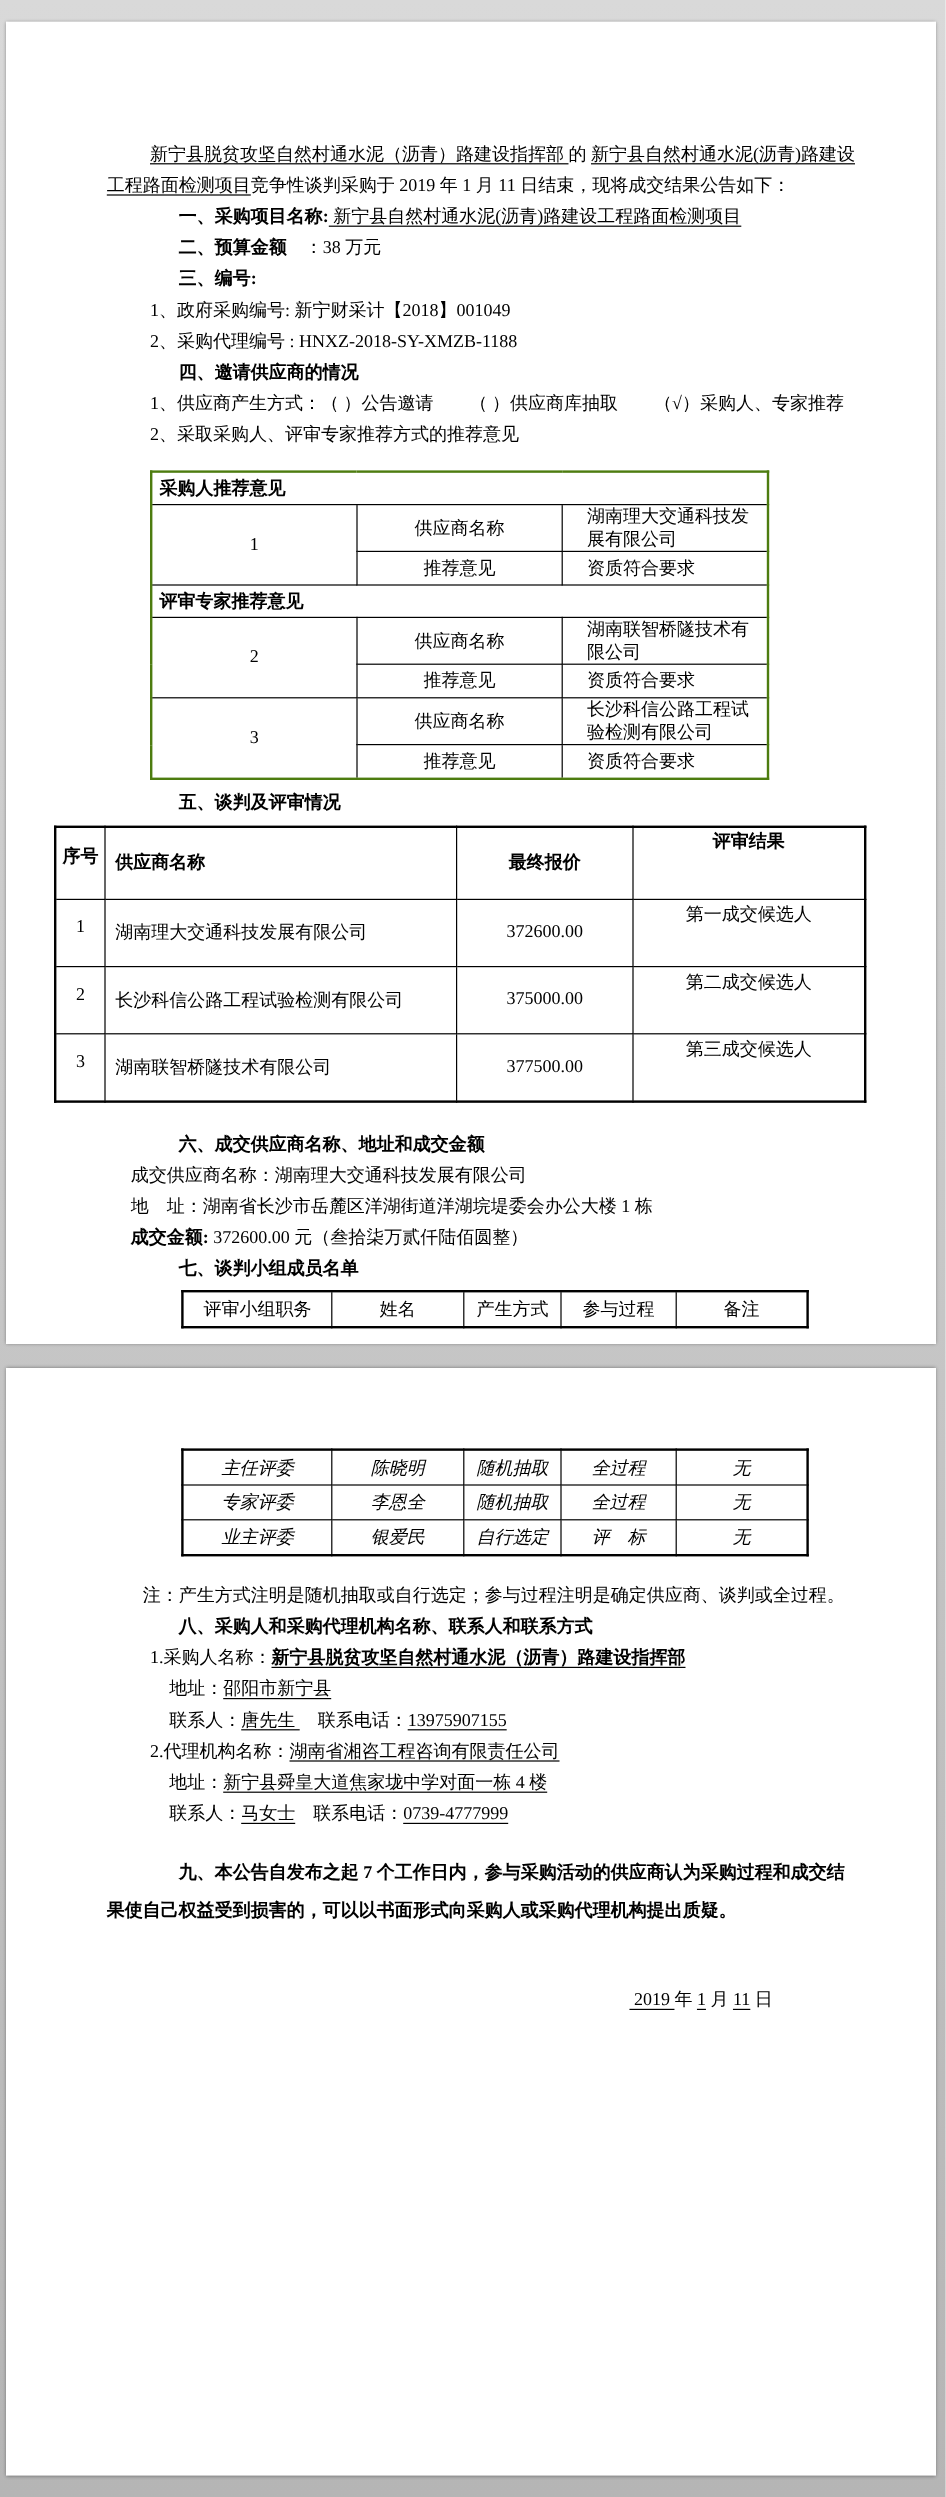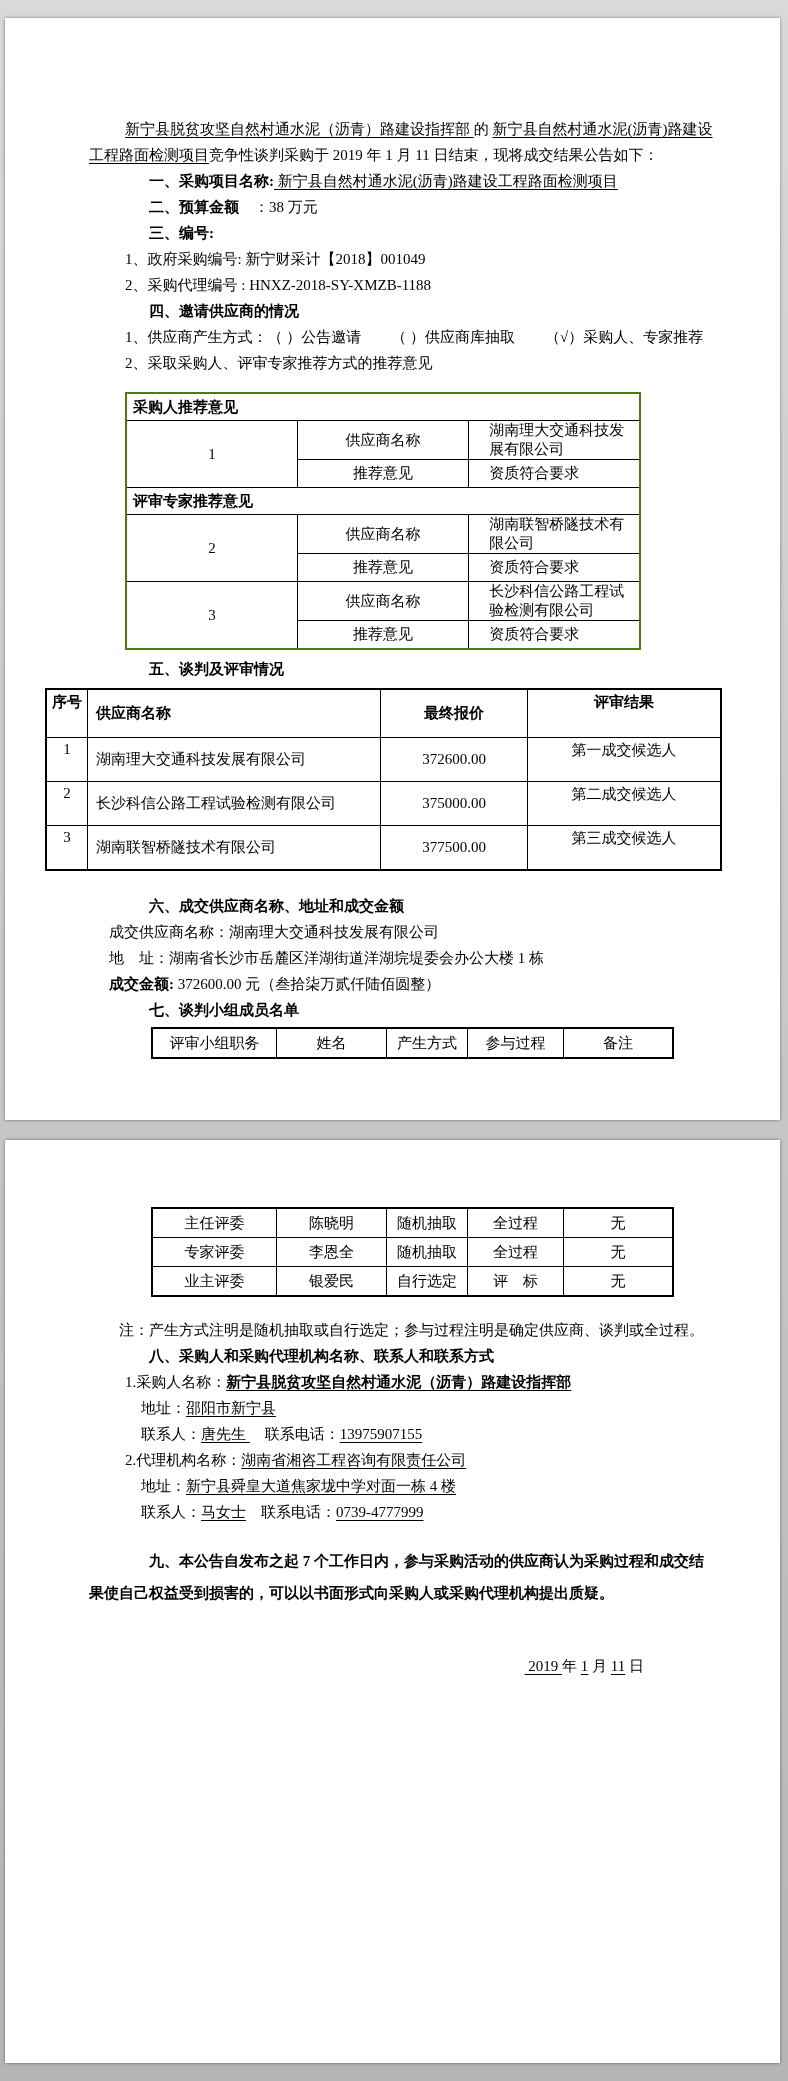--- a/index.html
+++ b/index.html
@@ -36,35 +36,35 @@
   .t1 .c-no{width:44px;text-align:center;}
   .t1 .c-label{width:108px;text-align:center;}
   .t1 .c-value{width:291px;text-align:left;padding-left:20px;}
   .t1 .grp{font-weight:bold;text-align:left;padding-left:6px;height:26px;}
   .t1 td{height:27px;}
 
   
   .t2{margin:6px 0 0 -44px;width:648px;border:2px solid #000;}
   .t2 th{font-weight:bold;text-align:center;height:44px;line-height:19px;}
   .t2 td{height:40px;}
-  .t2 .c-no{width:36px;text-align:center;vertical-align:top;padding-top:3px;}
+  .t2 .c-no{width:36px;text-align:center;vertical-align:top;padding-top:15px;}
   .t2 .c-sup{width:282px;text-align:left;padding-left:8px;vertical-align:middle;}
   .t2 .c-price{width:142px;text-align:center;vertical-align:middle;}
   .t2 .c-res{width:188px;text-align:center;vertical-align:top;padding-top:3px;}
 
   
   .t3{margin:4px 0 0 62px;width:495px;border:2px solid #000;}
   .t3 td{height:28px;text-align:center;}
   .t3 .c-role{width:119px;margin-top:24px;}
   .t3 .c-name{width:105px;}
   .t3 .c-method{width:76px;}
   .t3 .c-process{width:91px;}
   .t3 .c-remark{width:104px;}
   .t3h{margin-top:4px;}
-  .t3b{margin-top:5px;}
+  .t3b{margin-top:5px;font-style:italic;}
 
   .note{line-height:26px;margin-top:20px;text-indent:2em;}
   .s9{font-weight:bold;line-height:32px;margin-top:20px;text-indent:4em;}
   .date-line{margin-top:48px;text-align:right;padding-right:70px;white-space:pre;}
 </style>
 </head>
 <body>
 
 <div class="canvas">
 

